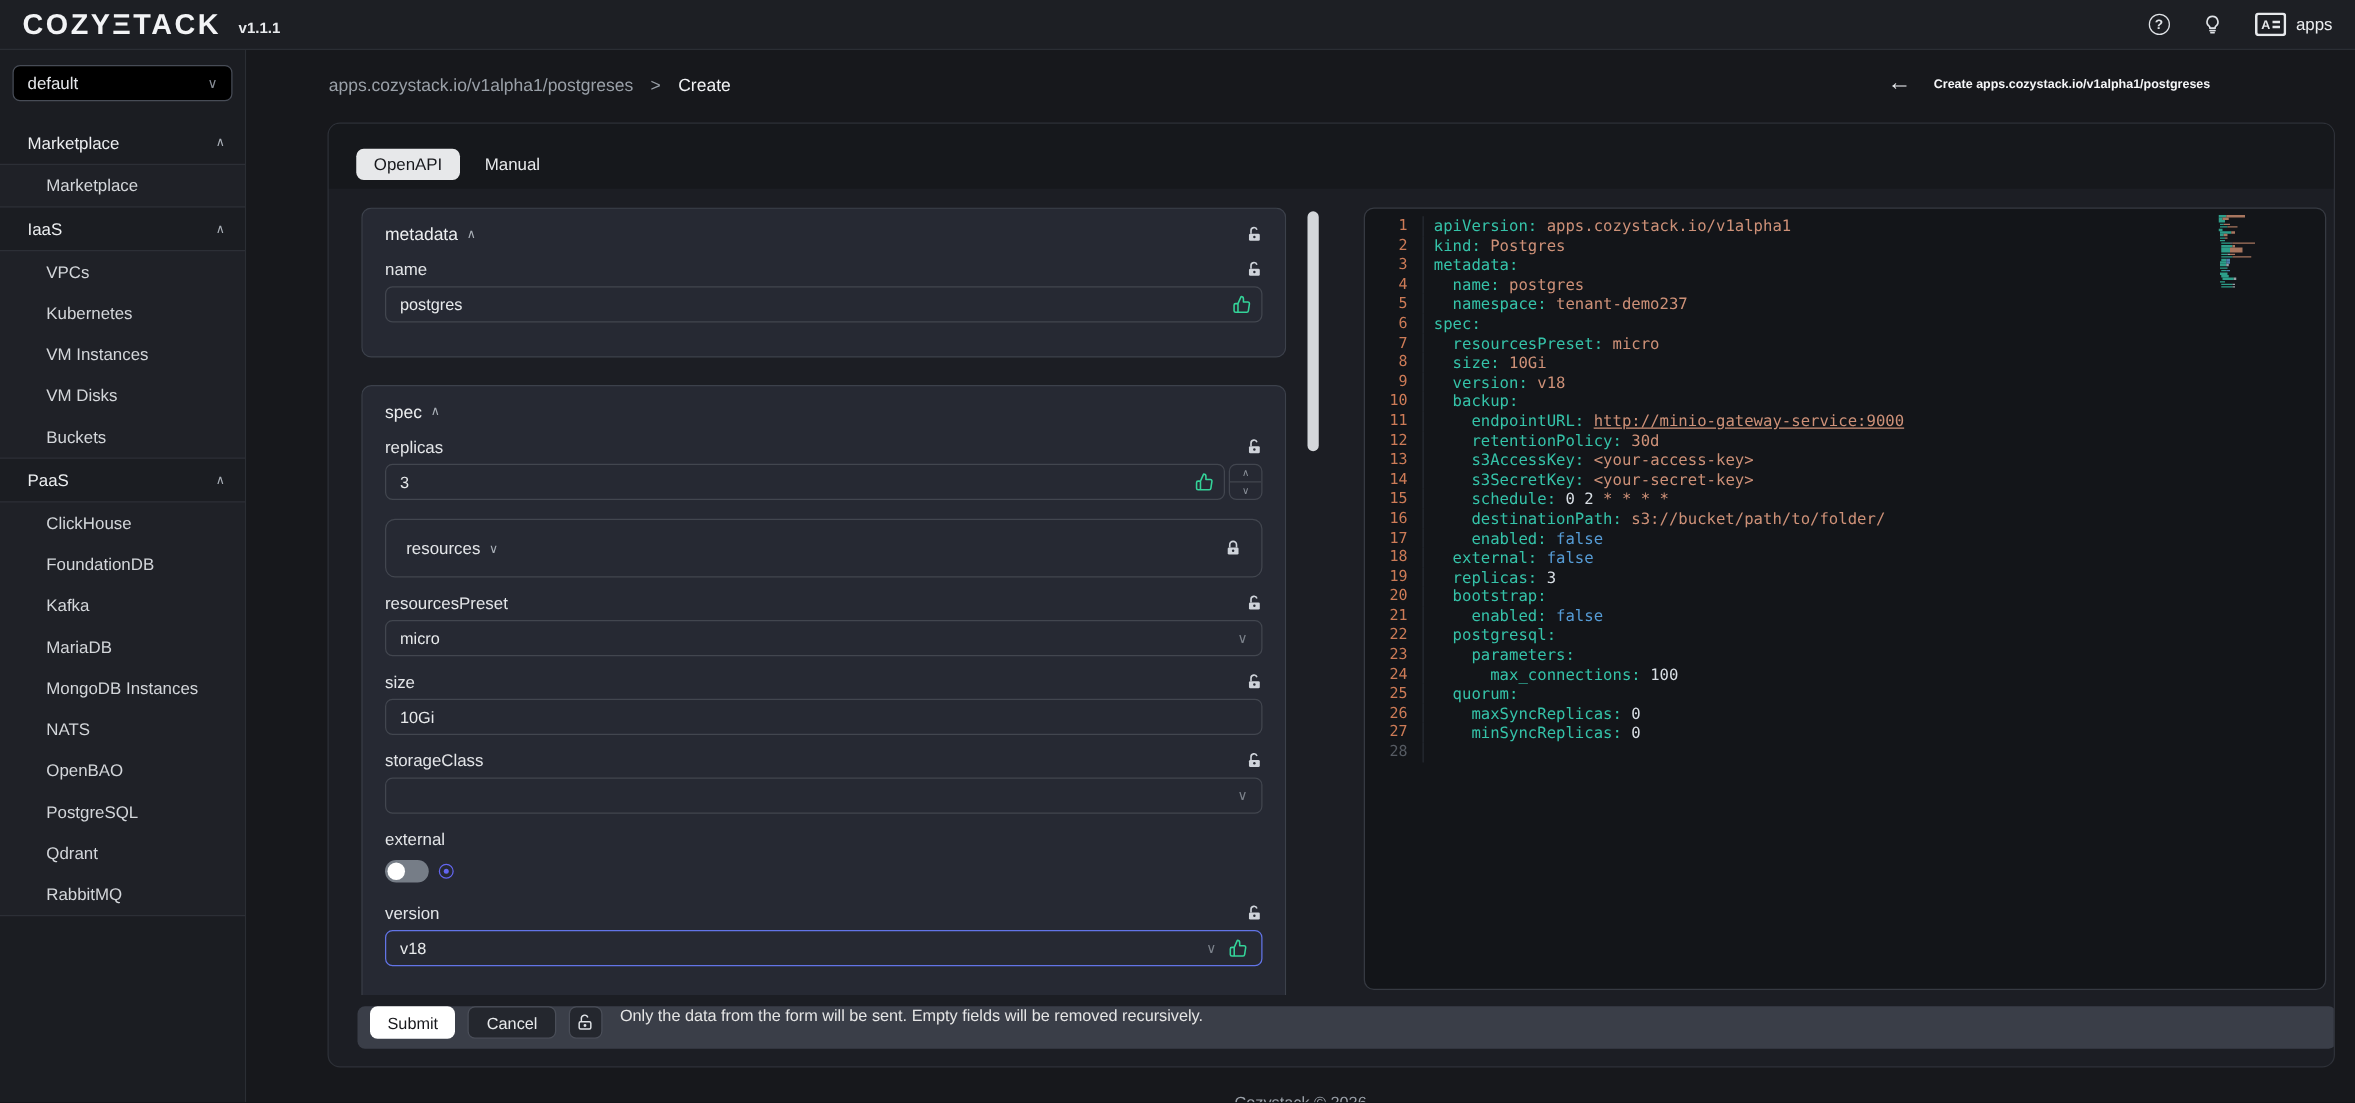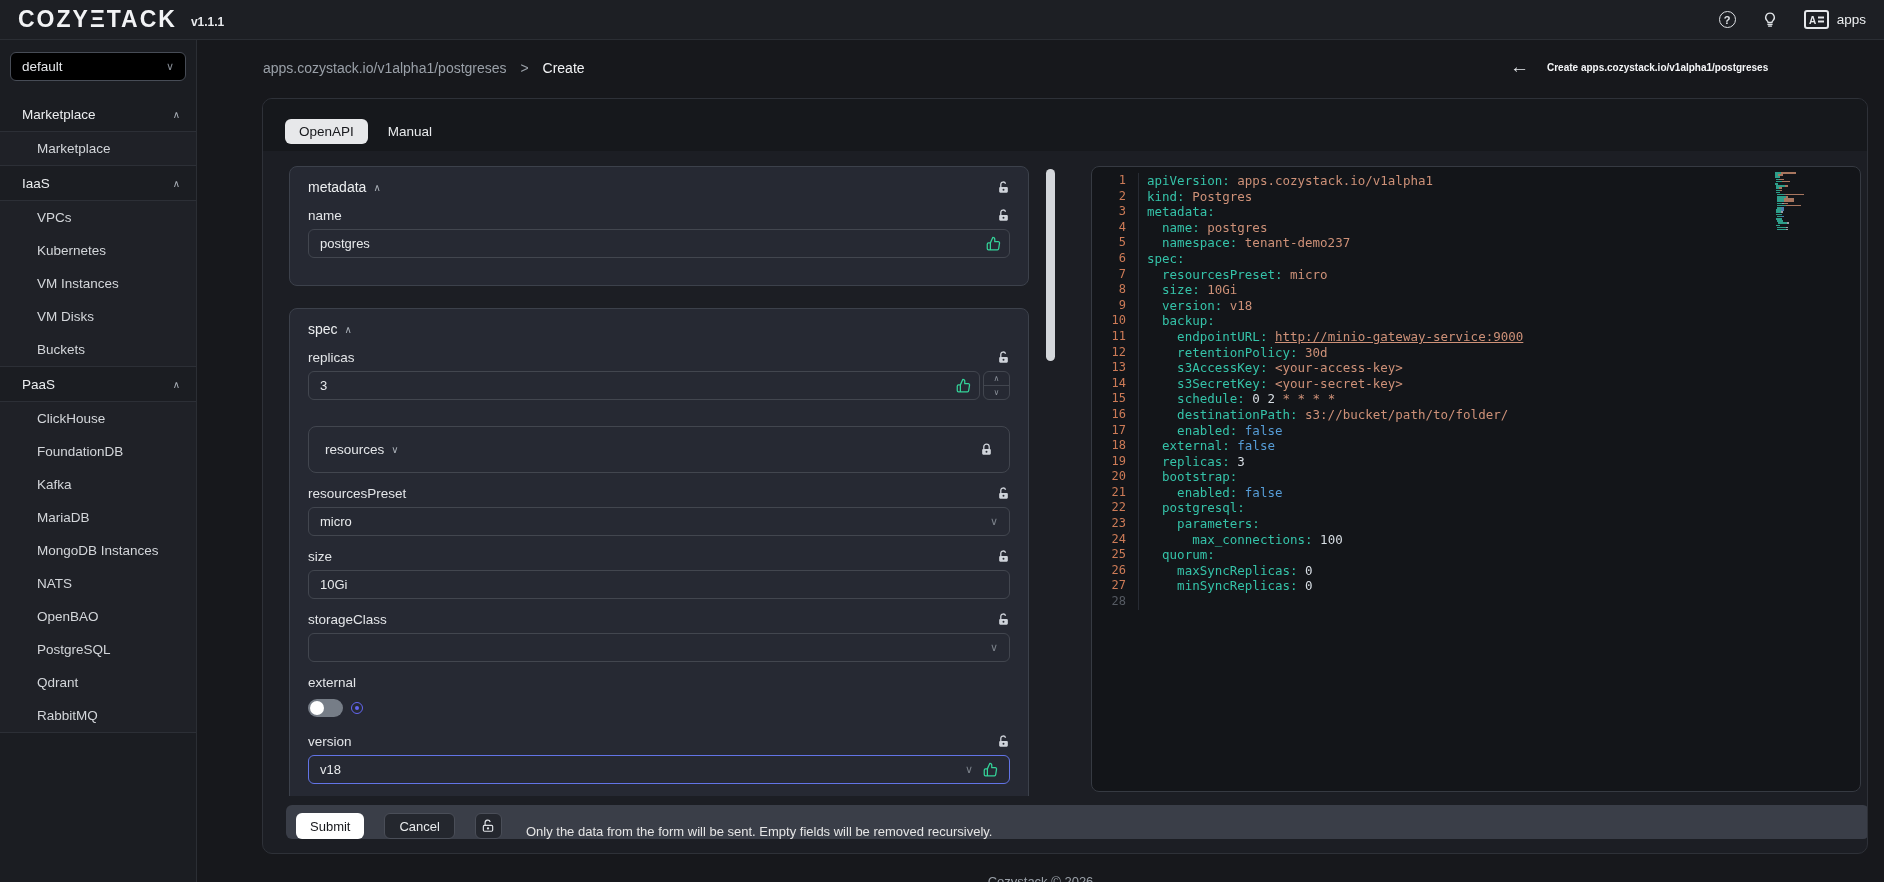--- a/index.html
+++ b/index.html
@@ -65,31 +65,31 @@
   .select-box .chev { margin-left:auto; color:#7b818a; font-size:11px; }
   .select-box.focused { border:1px solid #6274e7; }
   .select-box .thumb-inline { margin-left:10px; display:flex; }
 
   .replicas-row { display:flex; }
   .replicas-row .inp-wrap { flex:1; }
   .stepper { width:27px; margin-left:3px; border:1px solid #42464f; border-radius:6px; display:flex; flex-direction:column; overflow:hidden; flex:none; }
   .stepper div { flex:1; display:flex; align-items:center; justify-content:center; font-size:8px; color:#8a9099; cursor:pointer; }
   .stepper div:first-child { border-bottom:1px solid #42464f; }
 
-  .resources-card { border:1px solid #42464f; border-radius:8px; padding:15px 16px; margin-top:26px; display:flex; align-items:center; }
+  .resources-card { border:1px solid #42464f; border-radius:8px; padding:15px 16px; margin-top:15px; display:flex; align-items:center; }
   .resources-card .lock { margin-left:auto; }
 
   .toggle-row { display:flex; align-items:center; gap:8px; margin-top:4px; }
   .toggle { width:35px; height:18px; background:#767d87; border-radius:10px; position:relative; cursor:pointer; }
   .toggle .knob { position:absolute; left:2px; top:2px; width:14px; height:14px; background:#ffffff; border-radius:50%; }
   .reset-ic { width:12px; height:12px; border:1.5px solid #6366f1; border-radius:50%; display:flex; align-items:center; justify-content:center; cursor:pointer; }
   .reset-ic i { width:4px; height:4px; background:#6366f1; border-radius:50%; display:block; }
 
   
-  .bottombar { position:absolute; left:23px; top:706px; width:1583px; height:34px; background:#3a3e48; border-radius:6px; display:flex; align-items:flex-end; padding:0 10px; gap:20px; }
+  .bottombar { position:absolute; left:23px; top:706px; width:1583px; height:34px; background:#3a3e48; border-radius:6px; display:flex; align-items:flex-start; padding:0 10px; gap:10px; }
   .btn { height:26px; display:flex; align-items:center; border-radius:6px; font-size:13px; padding:0 14px; cursor:pointer; }
   .btn.submit { background:#ffffff; color:#17181c; }
   .btn.cancel { background:#24272e; color:#e8eaec; border:1px solid #4a4e58; }
   .btn.lockbtn { width:27px; padding:0; justify-content:center; background:#24272e; border:1px solid #4a4e58; }
   .note { font-size:13px; color:#e5e5e5; margin-left:4px; }
 
   
   .editor { position:absolute; left:828px; top:67px; width:770px; height:626px; background:#131519; border:1px solid #363a42; border-radius:8px; overflow:hidden; }
   .code-area { position:absolute; inset:0; padding-top:6px; font-family:"DejaVu Sans Mono",monospace; font-size:12.5px; line-height:15.6px; cursor:text; }
   .code-line { display:flex; }

